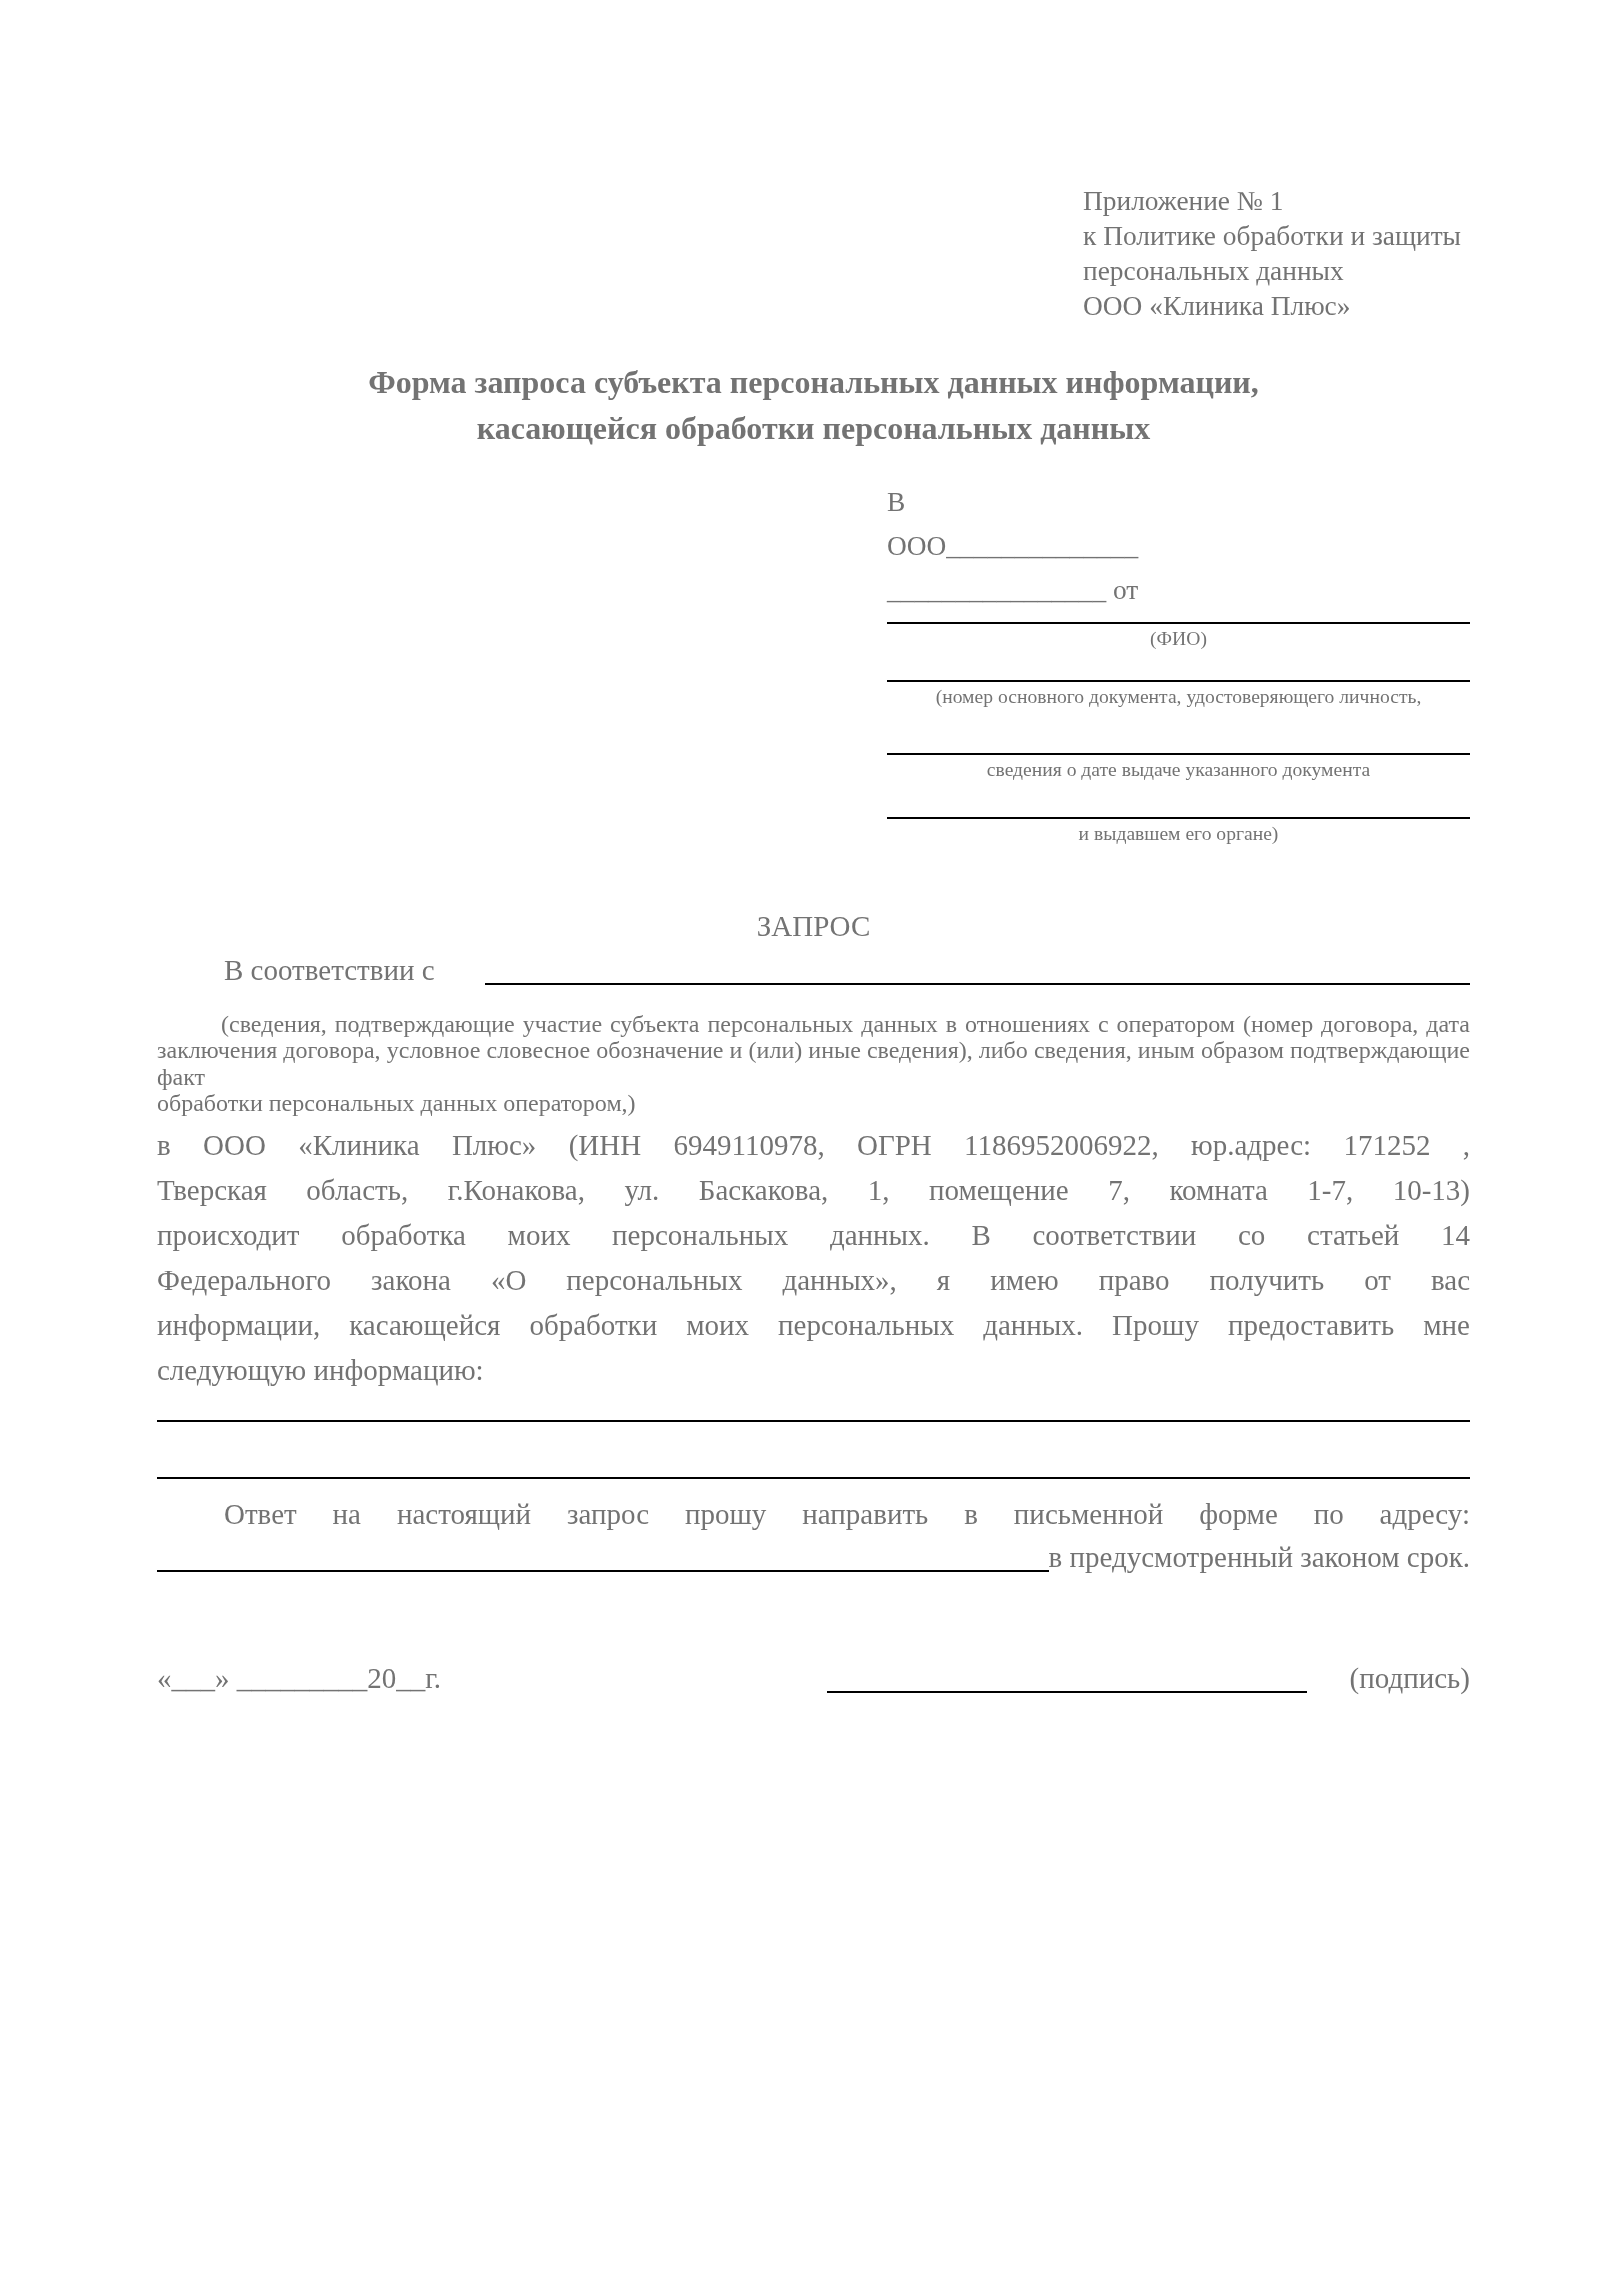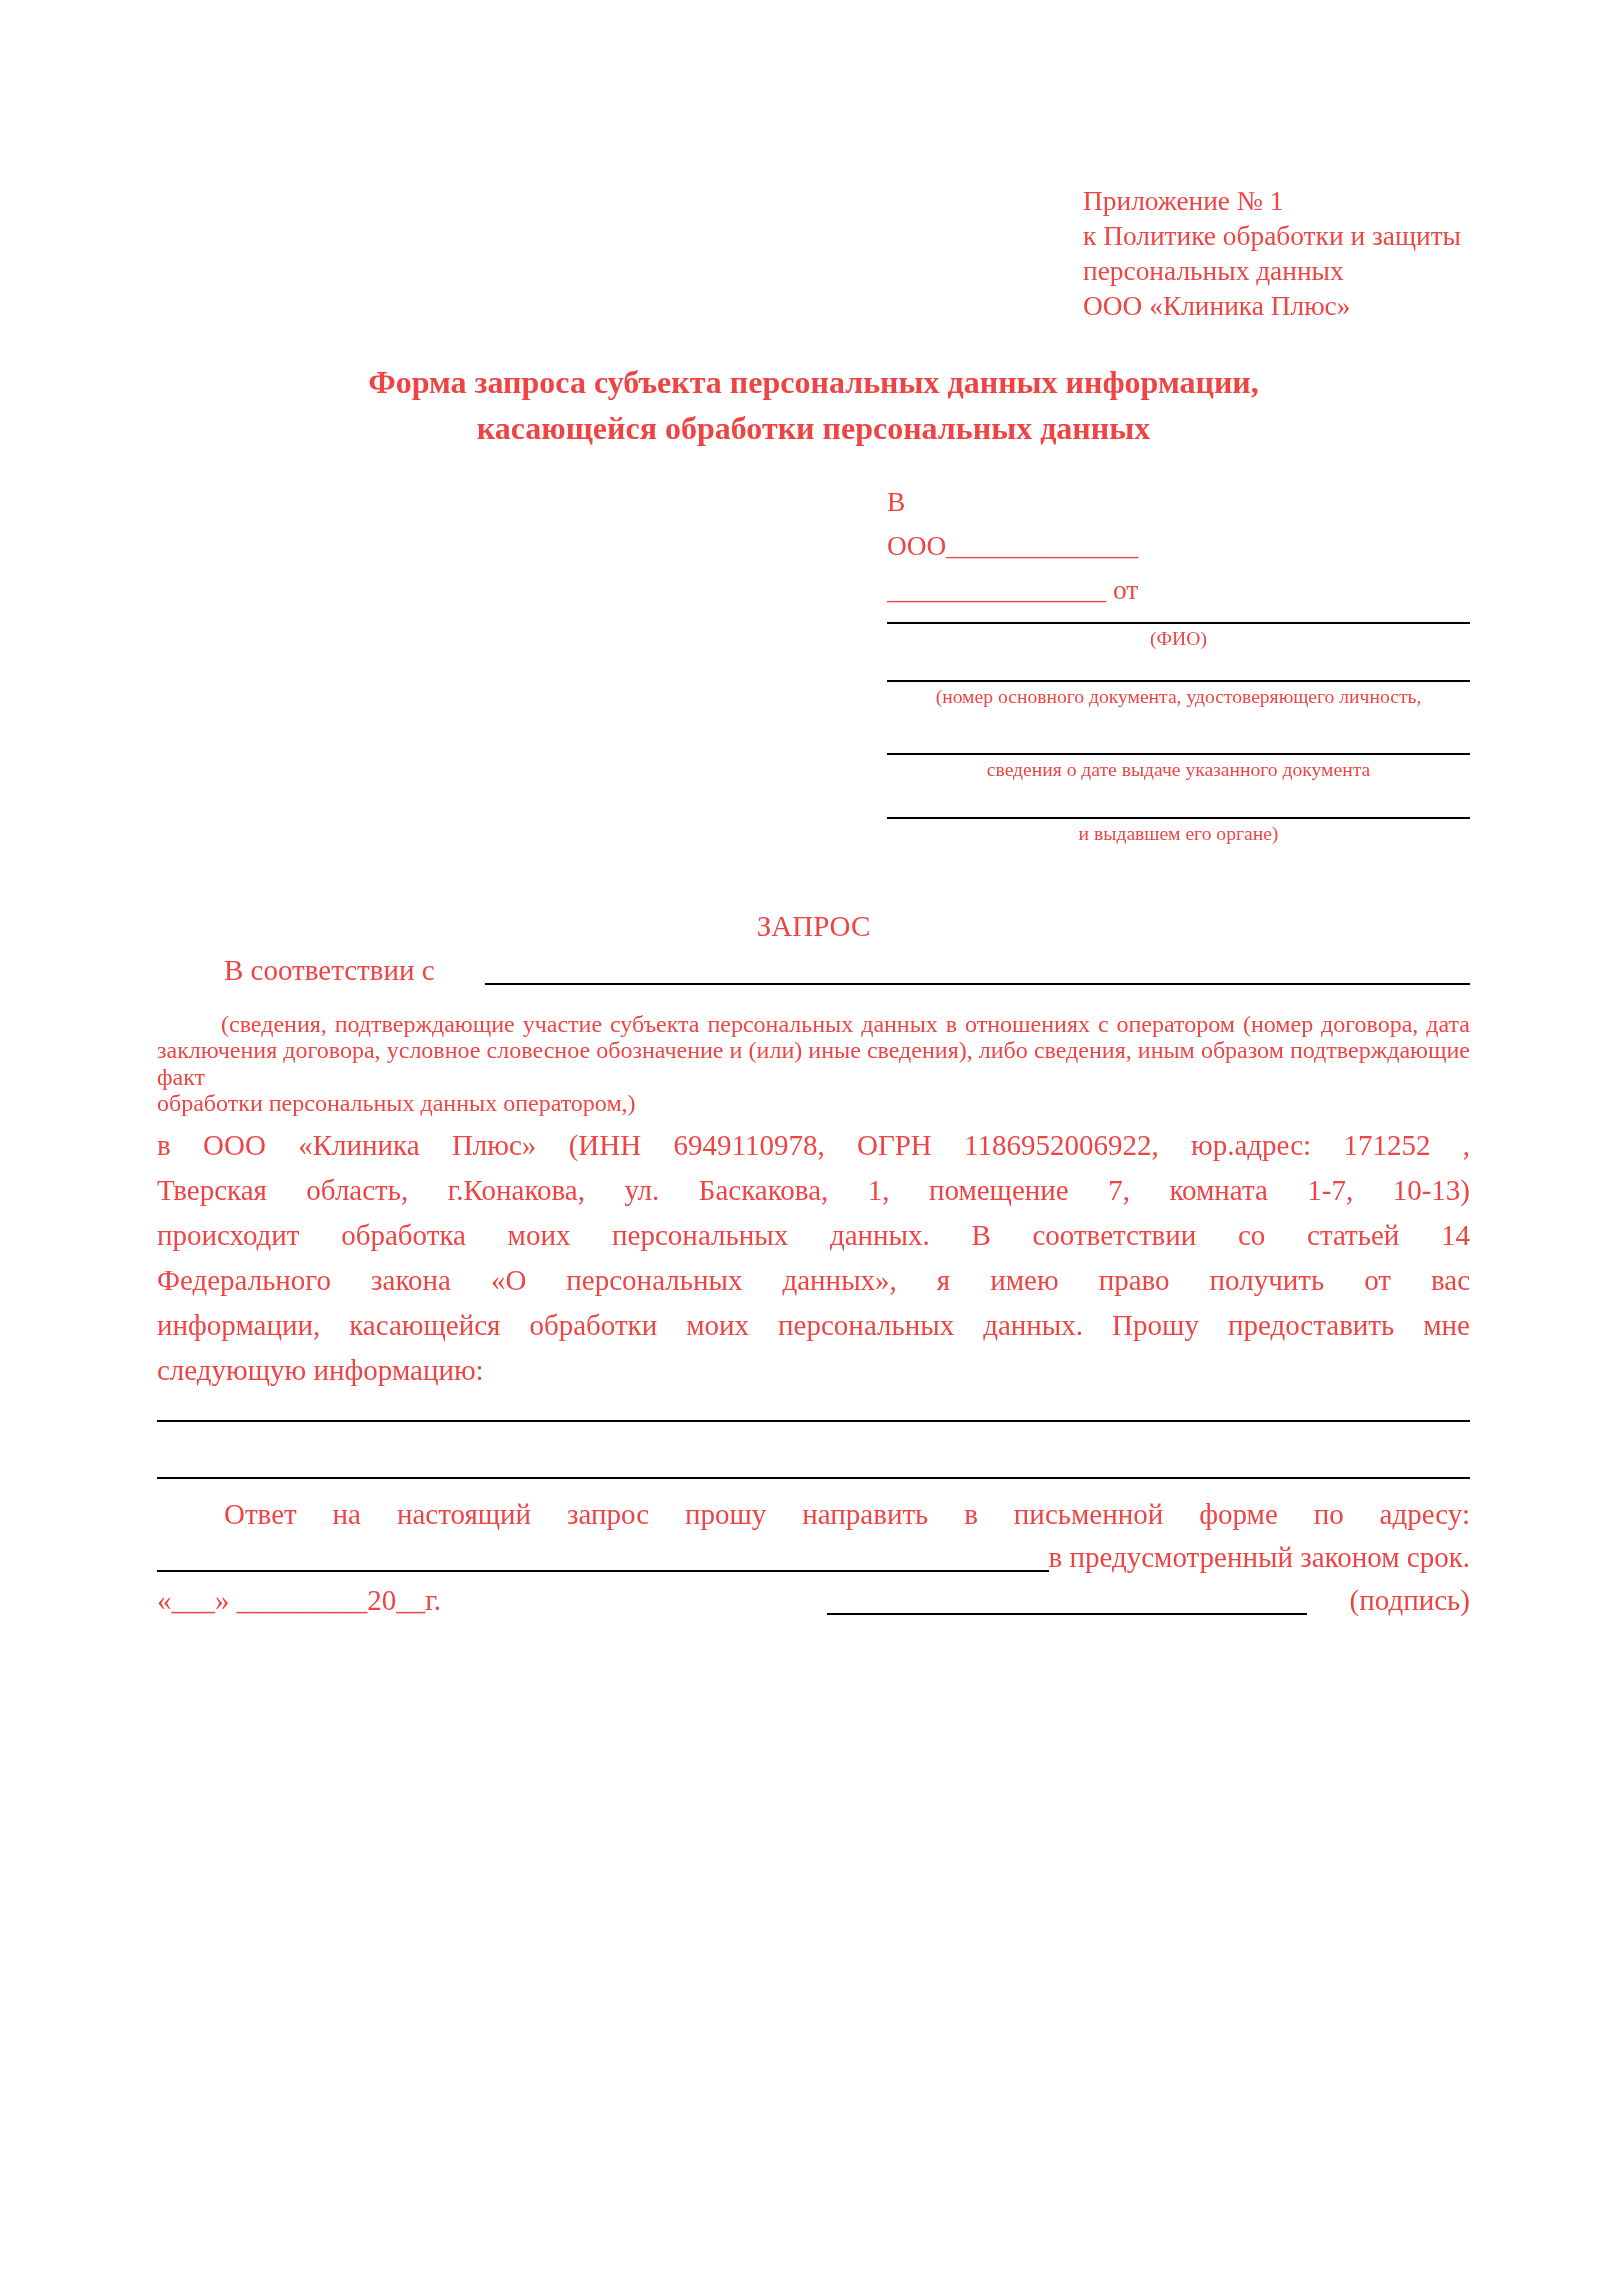--- a/index.html
+++ b/index.html
@@ -1,21 +1,21 @@
 <!DOCTYPE html>
 <html lang="ru"><head>
 <meta charset="utf-8">
 <style>
   html, body { margin: 0; padding: 0; background: #ffffff; }
   .page {
     position: relative;
     width: 1621px;
     height: 2293px;
     background: #ffffff;
-    color: #ef4444;
+    color: #737373;
     font-family: "Liberation Serif", "DejaVu Serif", serif;
     overflow: hidden;
     box-sizing: border-box;
   }
   .content {
     box-sizing: border-box;
     width: 100%;
     padding: 184px 151px 0 157px; 
   }
   
@@ -105,20 +105,21 @@
     line-height: 43px;
   }
   .deadline-row .uline {
     flex: 1;
     border-bottom: 2px solid #000000;
     margin-bottom: 6.9px;
   }
   .deadline-row .txt { white-space: pre; }
   
   .signature-row {
+    margin-top: 78px;
     display: flex;
     justify-content: space-between;
     align-items: flex-end;
     font-size: 29px;
     line-height: 43px;
   }
   .signature-row .left { white-space: pre; }
   .signature-row .right { display: flex; align-items: flex-end; gap: 43px; }
   .signature-row .sig-rule {
     width: 480px;

